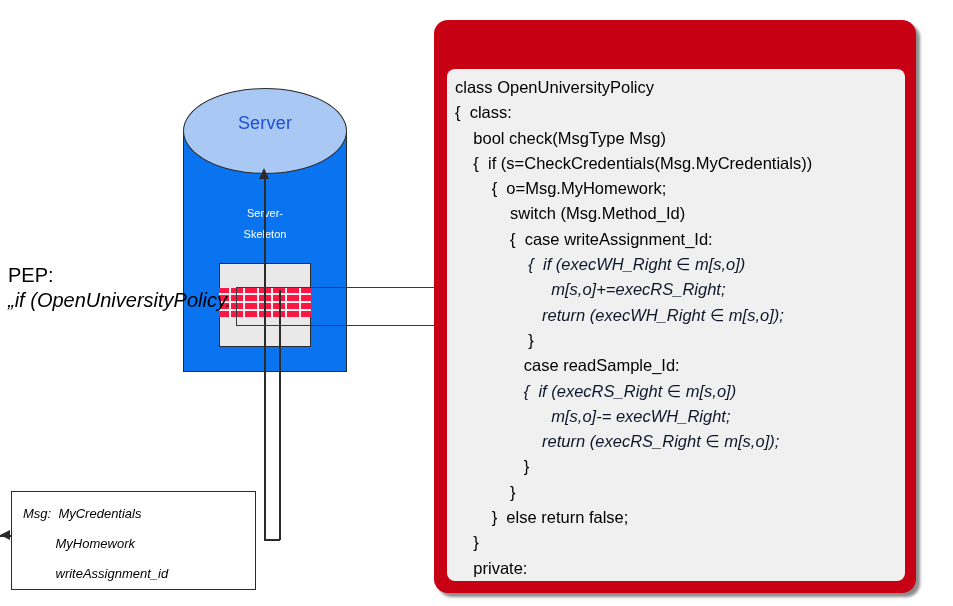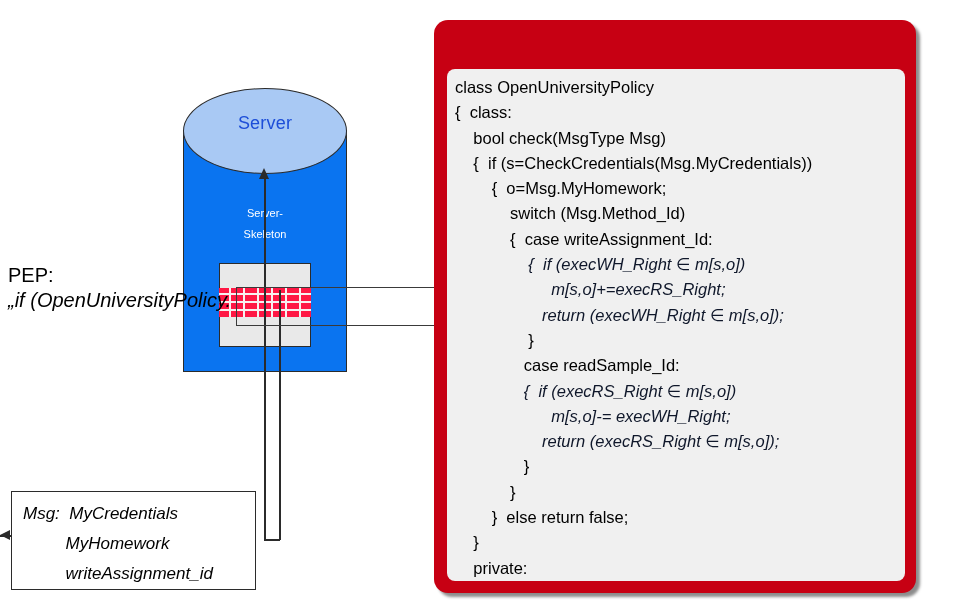--- a/index.html
+++ b/index.html
@@ -32,21 +32,21 @@
   
   #pep-caption{position:absolute;left:8px;top:263px;width:230px;font-size:20px;color:#000;
                line-height:25px;}
   #pep-caption .pep-t{font-style:normal;}
   #pep-caption .pep-q{font-style:italic;}
 
   
   #msg-box{position:absolute;left:11px;top:491px;width:245px;height:99px;
            background:#ffffff;border:1.5px solid #2b2b2b;box-sizing:border-box;}
   #msg-inner{position:absolute;left:11px;top:491px;width:245px;height:99px;
-             font-size:17px;font-style:italic;color:#000;line-height:30px;padding:8px 12px 0 12px;
+             font-size:13px;font-style:italic;color:#000;line-height:30px;padding:8px 12px 0 12px;
              box-sizing:border-box;}
   #msg-inner .ml{display:block;white-space:pre;}
 
   
   .ln{position:absolute;background:#2b2b2b;}
   .vline{width:1.6px;}
   .hline{height:1.6px;}
 
   #arrow-head-up{position:absolute;left:259px;top:168px;width:0;height:0;
      border-left:5.5px solid transparent;border-right:5.5px solid transparent;

